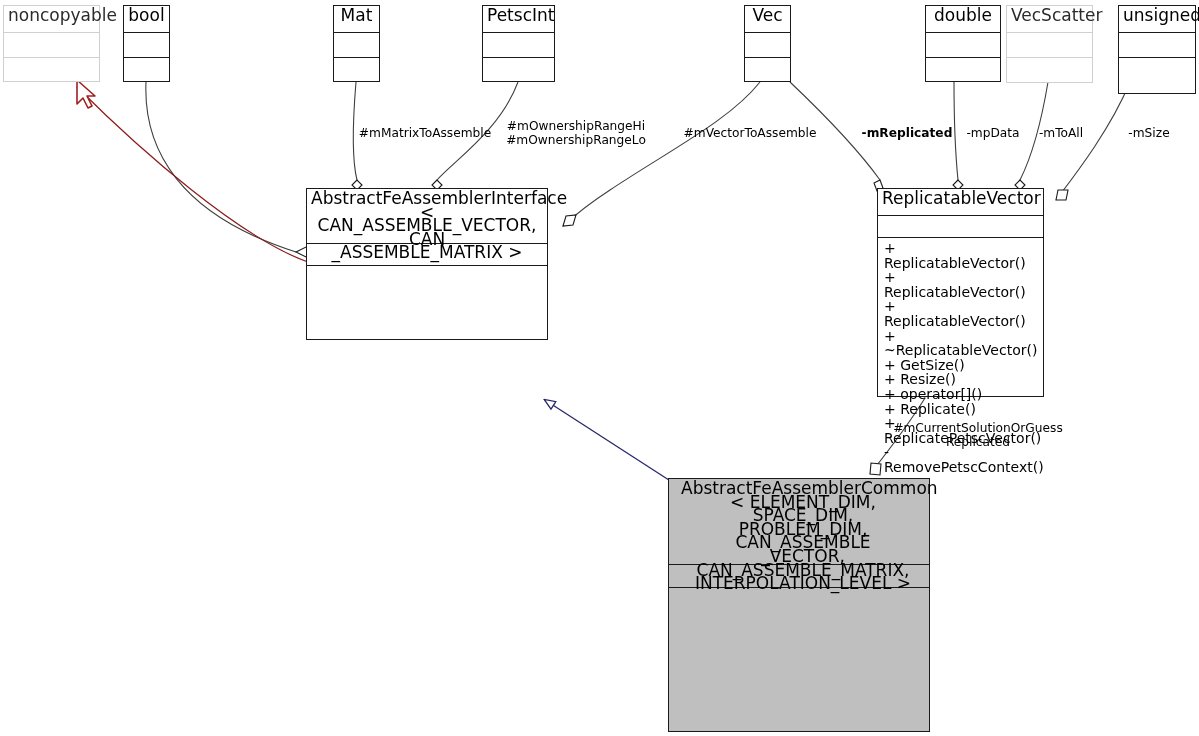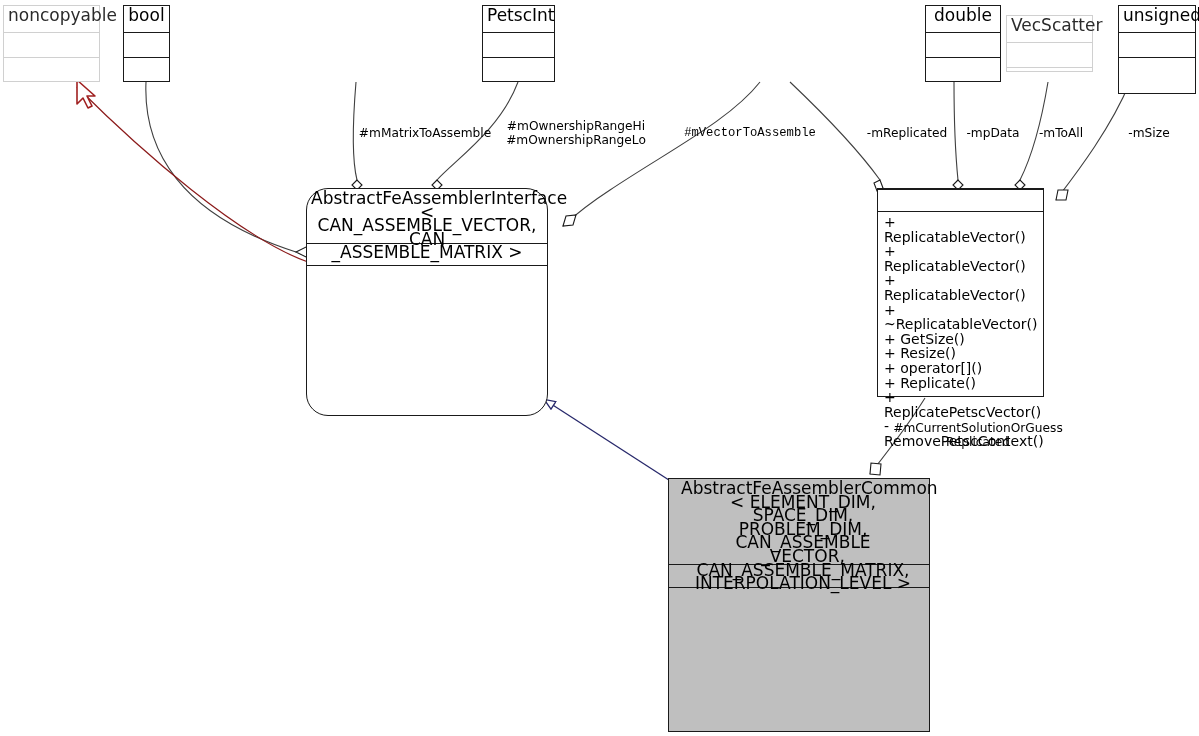--- a/index.html
+++ b/index.html
@@ -171,64 +171,79 @@
   </div>
 
   <div class="uml-box" style="left:123px; top:5px; width:47px; height:77px;">
     <div class="uml-title" style="height:26px;">bool</div>
     <div class="uml-sep"></div>
     <div class="uml-attrs" style="height:24px;"></div>
     <div class="uml-sep"></div>
     <div class="uml-methods" style="height:24px;"></div>
   </div>
 
+  <div class="uml-box" style="left:333px; top:5px; width:47px; height:77px;">
+    <div class="uml-title" style="height:26px;">Mat</div>
+    <div class="uml-sep"></div>
+    <div class="uml-attrs" style="height:24px;"></div>
+    <div class="uml-sep"></div>
+    <div class="uml-methods" style="height:24px;"></div>
+  </div>
 
   <div class="uml-box" style="left:482px; top:5px; width:73px; height:77px;">
     <div class="uml-title" style="height:26px;">PetscInt</div>
     <div class="uml-sep"></div>
     <div class="uml-attrs" style="height:24px;"></div>
     <div class="uml-sep"></div>
     <div class="uml-methods" style="height:24px;"></div>
   </div>
 
+  <div class="uml-box" style="left:744px; top:5px; width:47px; height:77px;">
+    <div class="uml-title" style="height:26px;">Vec</div>
+    <div class="uml-sep"></div>
+    <div class="uml-attrs" style="height:24px;"></div>
+    <div class="uml-sep"></div>
+    <div class="uml-methods" style="height:24px;"></div>
+  </div>
 
   <div class="uml-box" style="left:925px; top:5px; width:76px; height:77px;">
     <div class="uml-title" style="height:26px;">double</div>
     <div class="uml-sep"></div>
     <div class="uml-attrs" style="height:24px;"></div>
     <div class="uml-sep"></div>
     <div class="uml-methods" style="height:24px;"></div>
   </div>
 
-  <div class="uml-box faded" style="left:1006px; top:15px; width:87px; height:57px;">
+  <div class="uml-box faded" style="left:1006px; top:5px; width:87px; height:78px;">
     <div class="uml-title" style="height:26px;">VecScatter</div>
     <div class="uml-sep"></div>
     <div class="uml-attrs" style="height:24px;"></div>
     <div class="uml-sep"></div>
     <div class="uml-methods" style="height:24px;"></div>
   </div>
 
   <div class="uml-box" style="left:1118px; top:5px; width:78px; height:89px;">
     <div class="uml-title" style="height:26px;">unsigned</div>
     <div class="uml-sep"></div>
     <div class="uml-attrs" style="height:24px;"></div>
     <div class="uml-sep"></div>
     <div class="uml-methods" style="height:24px;"></div>
   </div>
 
-  <div class="uml-box" style="left:306px; top:188px; width:242px; height:228px;border-radius:22px;">
+  <div class="uml-box" style="left:306px; top:188px; width:242px; height:152px;">
     <div class="uml-title" style="height:54px; white-space:pre-line;">AbstractFeAssemblerInterface
 &lt; CAN_ASSEMBLE_VECTOR, CAN
 _ASSEMBLE_MATRIX &gt;</div>
     <div class="uml-sep"></div>
     <div class="uml-attrs" style="height:21px;"></div>
     <div class="uml-sep"></div>
   </div>
 
   <div class="uml-box" style="left:877px; top:188px; width:167px; height:209px;">
+    <div class="uml-title" style="height:26px;">ReplicatableVector</div>
     <div class="uml-sep"></div>
     <div class="uml-attrs" style="height:21px;"></div>
     <div class="uml-sep"></div>
     <div class="uml-methods" style="height:159px;">+ ReplicatableVector()
 + ReplicatableVector()
 + ReplicatableVector()
 + ~ReplicatableVector()
 + GetSize()
 + Resize()
 + operator[]()
@@ -247,23 +262,23 @@
     <div class="uml-attrs" style="height:22px;"></div>
     <div class="uml-sep"></div>
   </div>
 
 
   <div class="edge-label" style="left:358px; top:126px; width:134px;">#mMatrixToAssemble</div>
 
   <div class="edge-label" style="left:506px; top:119px; width:140px;">#mOwnershipRangeHi
 #mOwnershipRangeLo</div>
 
-  <div class="edge-label" style="left:680px; top:126px; width:140px;font-family:Liberation Mono, monospace;">#mVectorToAssemble</div>
-
-  <div class="edge-label" style="left:860px; top:126px; width:94px;">-mReplicated</div>
+  <div class="edge-label" style="left:680px; top:126px; width:140px;">#mVectorToAssemble</div>
+
+  <div class="edge-label" style="left:860px; top:126px; width:94px;font-weight:bold;">-mReplicated</div>
 
   <div class="edge-label" style="left:962px; top:126px; width:62px;">-mpData</div>
 
   <div class="edge-label" style="left:1030px; top:126px; width:62px;">-mToAll</div>
 
   <div class="edge-label" style="left:1118px; top:126px; width:62px;">-mSize</div>
 
   <div class="edge-label" style="left:888px; top:421px; width:180px;">#mCurrentSolutionOrGuess
 Replicated</div>
 

